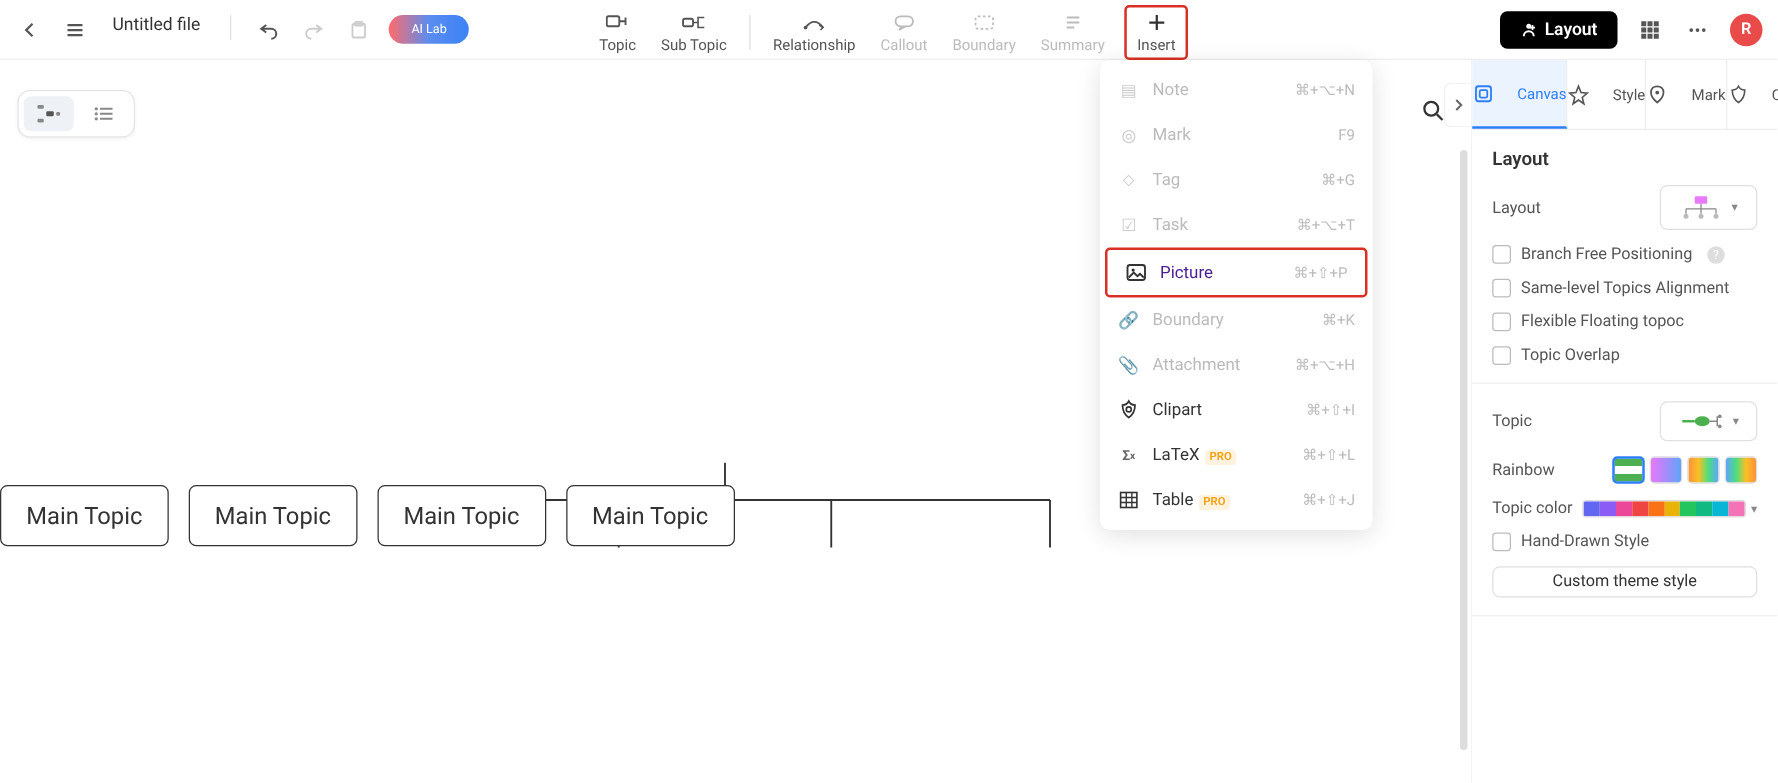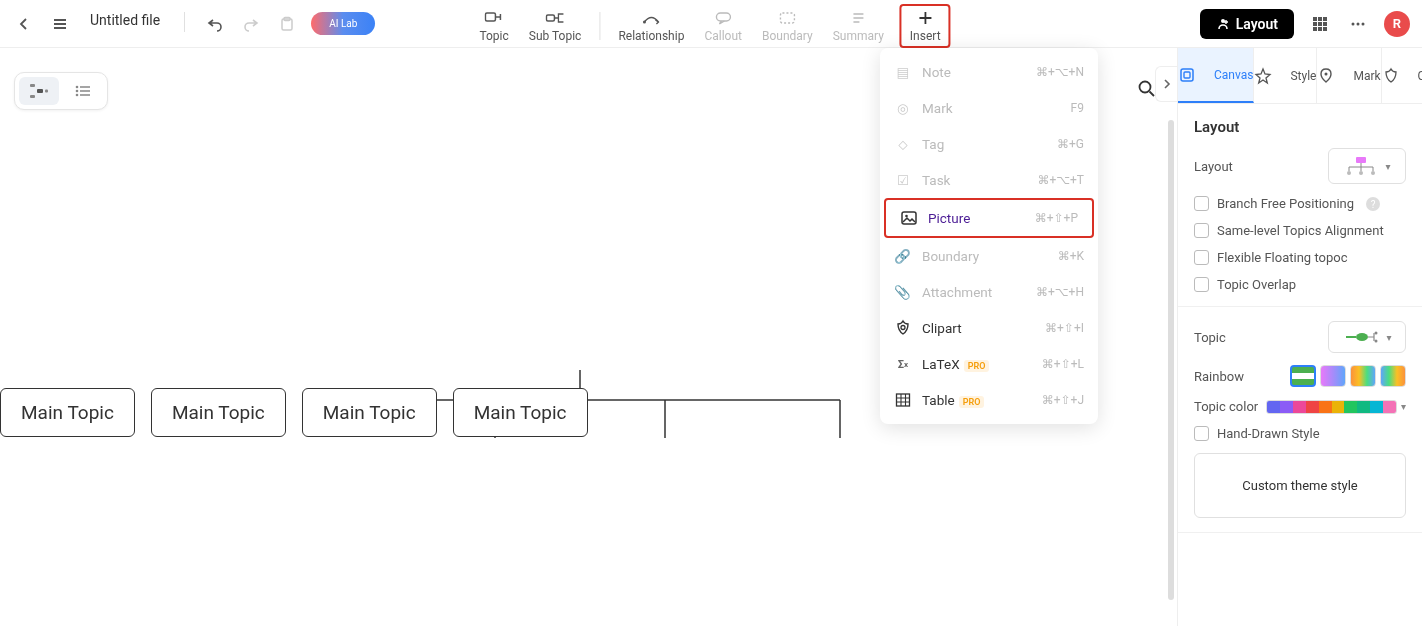--- a/index.html
+++ b/index.html
@@ -40,21 +40,21 @@
 .sb-row:last-child{margin-bottom:0}
 .sel{border:1px solid #e0e0e0;border-radius:6px;padding:6px 10px;font-size:13px;display:flex;align-items:center;gap:6px;cursor:pointer;background:#fff}
 .chk{width:15px;height:15px;border:1.5px solid #bbb;border-radius:3px}
 .chkrow{display:flex;align-items:flex-end;gap:8px;font-size:13px;color:#555;margin-bottom:12px}
 .info{width:14px;height:14px;border-radius:50%;background:#ddd;color:#fff;font-size:10px;display:flex;align-items:center;justify-content:center;margin-left:4px}
 .swatch-row{display:flex;gap:4px}
 .sw{width:26px;height:22px;border:1px solid #ddd;border-radius:4px;cursor:pointer}
 .sw.sel-sw{border:2px solid #2d7ff9}
 .palette{display:flex;height:14px;border:1px solid #ddd;border-radius:3px;overflow:hidden;flex:1;margin-left:8px}
 .pc{flex:1}
-.btn-full{border:1px solid #e0e0e0;border-radius:6px;padding:24px;font-size:13px;text-align:center;cursor:pointer;background:#fff}
+.btn-full{border:1px solid #e0e0e0;border-radius:6px;padding:4px;font-size:13px;text-align:center;cursor:pointer;background:#fff}
 .collapse-btn{position:absolute;top:66px;right:245px;width:22px;height:36px;background:#fff;border:1px solid #eee;border-right:none;border-radius:6px 0 0 6px;display:flex;align-items:center;justify-content:center;cursor:pointer}
 .insert-menu{position:absolute;top:48px;left:880px;width:218px;background:#fff;border-radius:8px;box-shadow:0 4px 20px rgba(0,0,0,.12);padding:6px 0;z-index:50}
 .mi{display:flex;align-items:center;padding:9px 14px;font-size:13.5px;cursor:pointer;gap:10px}
 .mi .lbl{flex:1}
 .mi .sc{color:#bbb;font-size:12px}
 .mi.disabled{color:#bbb}
 .mi.disabled .mi-ic{color:#ccc}
 .mi.highlight{border:2px solid #d93025;border-radius:4px;margin:0 4px}
 .mi-ic{width:18px;height:18px;display:flex;align-items:center;justify-content:center;color:#666}
 .pro{background:#fff3e0;color:#f59e0b;font-size:9px;font-weight:600;padding:1px 4px;border-radius:3px;margin-left:4px}

